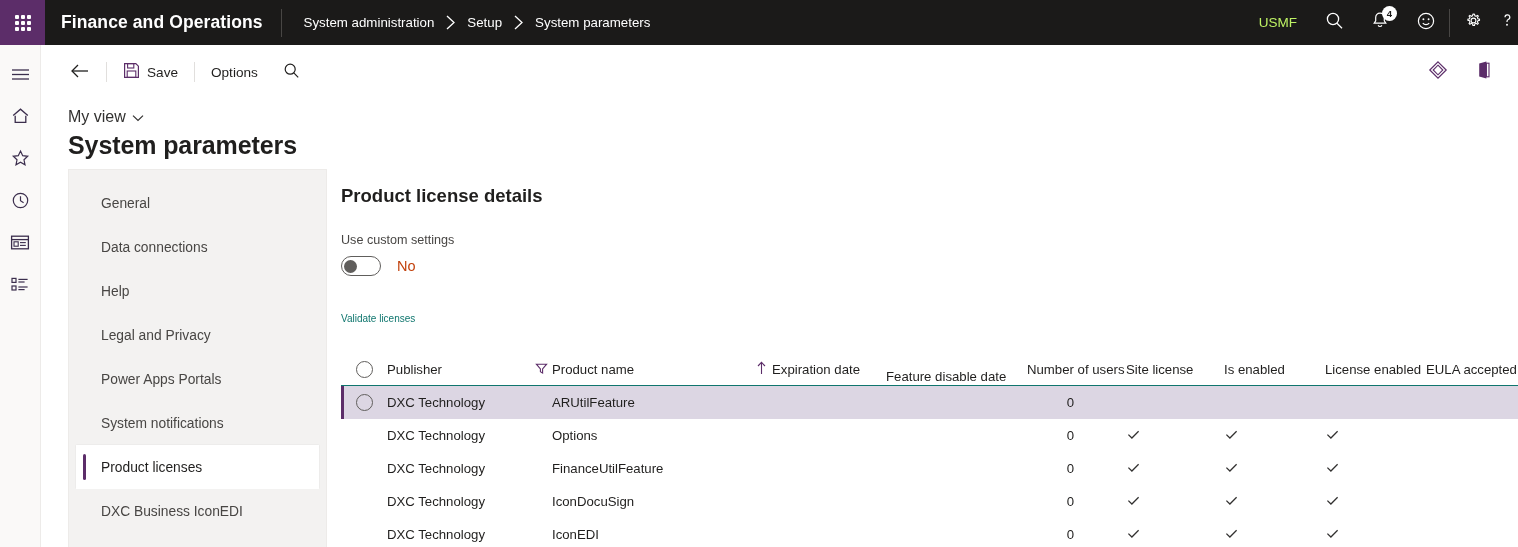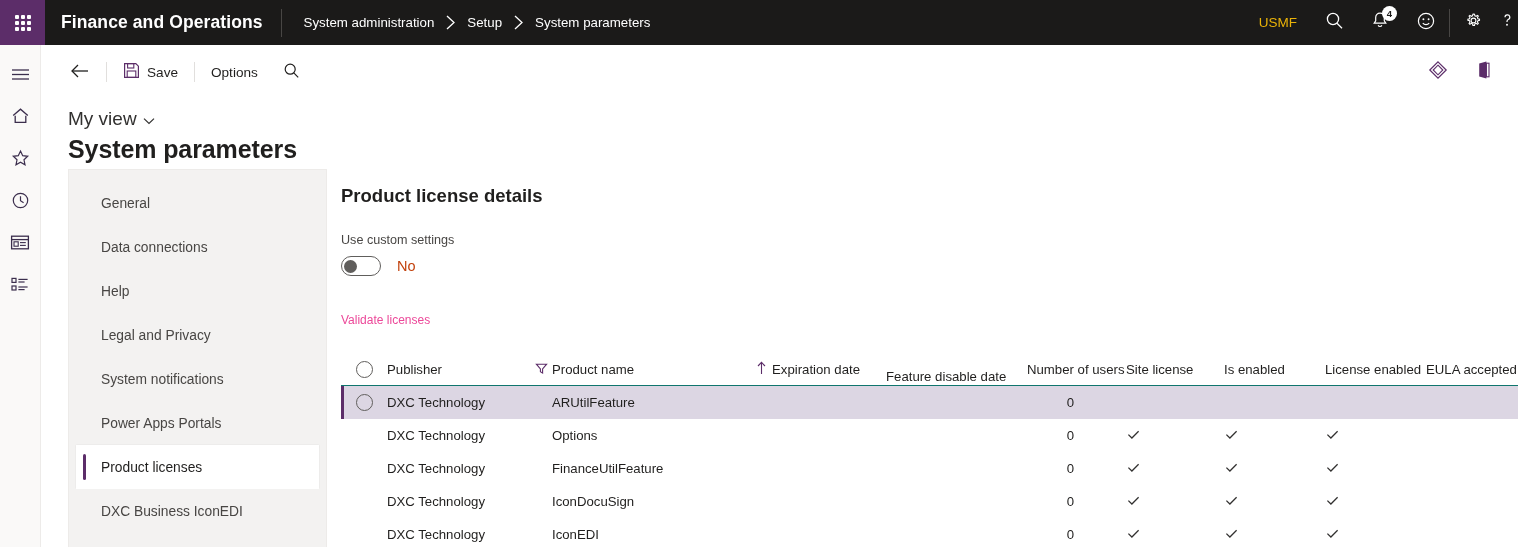--- a/index.html
+++ b/index.html
@@ -54,21 +54,21 @@
     white-space: nowrap;
   }
   .crumb-sep { color: #ffffff; display: flex; align-items: center; }
   .top-right {
     display: flex; align-items: center;
     height: 45px;
     padding-right: 0;
     flex: 0 0 auto;
   }
   .company {
-    color: #eab308; font-size: 13.5px;
+    color: #bef264; font-size: 13.5px;
     padding: 0 14px 0 10px; white-space: nowrap;
   }
   .topicon {
     width: 46px; height: 45px;
     display: flex; align-items: center; justify-content: center;
     position: relative;
     color: #ffffff;
   }
   .badge {
     position: absolute;
@@ -120,21 +120,21 @@
 
   
   .pagehead {
     position: absolute; top: 99px; left: 41px;
     width: 1477px; height: 68px;
     background: #ffffff;
     padding-left: 27px;
   }
   .myview {
     display: flex; align-items: center; gap: 6px;
-    color: #323130; font-size: 19px;
+    color: #323130; font-size: 16px;
     padding-top: 9px;
   }
   .pagetitle {
     color: #201f1e;
     font-size: 25px;
     font-weight: bold;
     margin-top: 5px;
     letter-spacing: -.1px;
   }
 
@@ -210,22 +210,22 @@
   }
   .toggle .knob {
     width: 13px; height: 13px;
     border-radius: 50%;
     background: #605e5c;
   }
   .toggle-text { font-size: 14.5px; color: #c2410c; }
 
   .validate-btn {
     margin-top: 37px;
-    font-size: 12px;
-    color: #ec4899;
+    font-size: 10px;
+    color: #0f766e;
     display: inline-block;
   }
 
   
   .grid { position: absolute; top: 185px; left: 2px; width: 1177px; }
   .grow {
     display: flex; align-items: center;
     height: 33px;
     position: relative;
     font-size: 13.2px;
@@ -482,24 +482,24 @@
     <div class="tabitem">
       <span>Data connections</span>
     </div>
     <div class="tabitem">
       <span>Help</span>
     </div>
     <div class="tabitem">
       <span>Legal and Privacy</span>
     </div>
     <div class="tabitem">
+      <span>Power Apps Portals</span>
+    </div>
+    <div class="tabitem">
       <span>System notifications</span>
-    </div>
-    <div class="tabitem">
-      <span>Power Apps Portals</span>
     </div>
     <div class="tabitem selected">
       <span>Product licenses</span>
     </div>
     <div class="tabitem">
       <span>DXC Business IconEDI</span>
     </div>
   </div>
 
   <div class="content">

